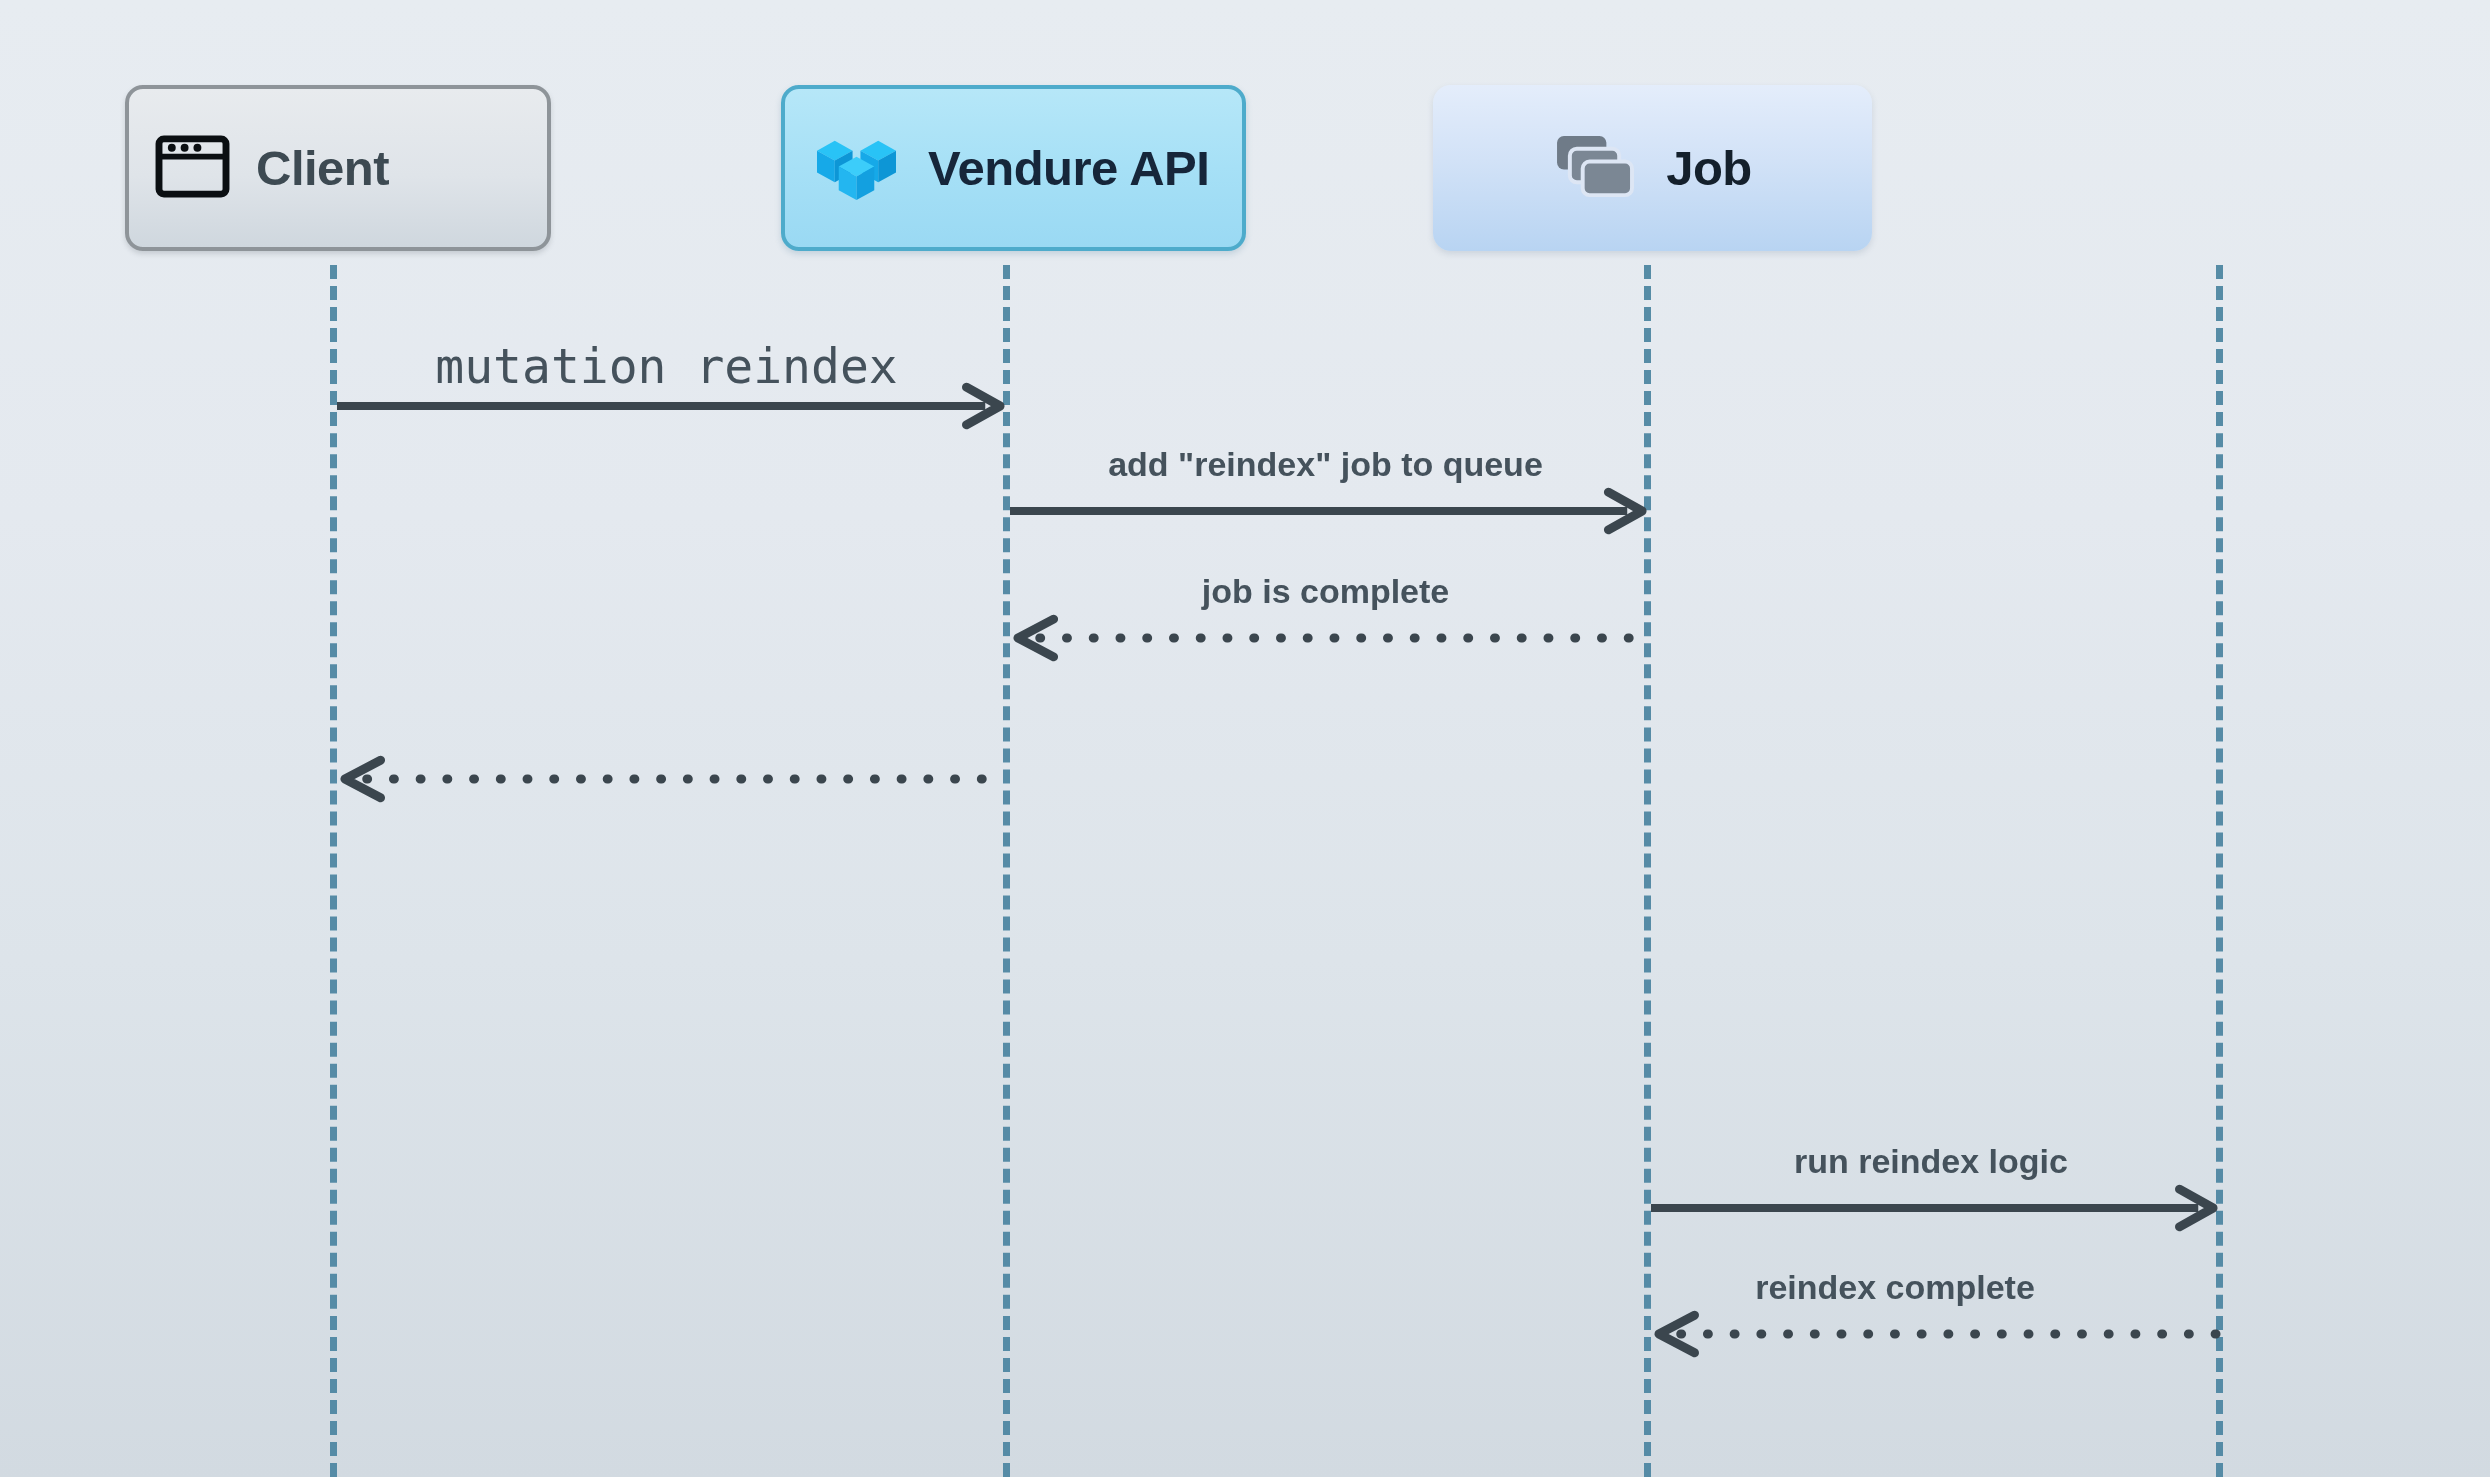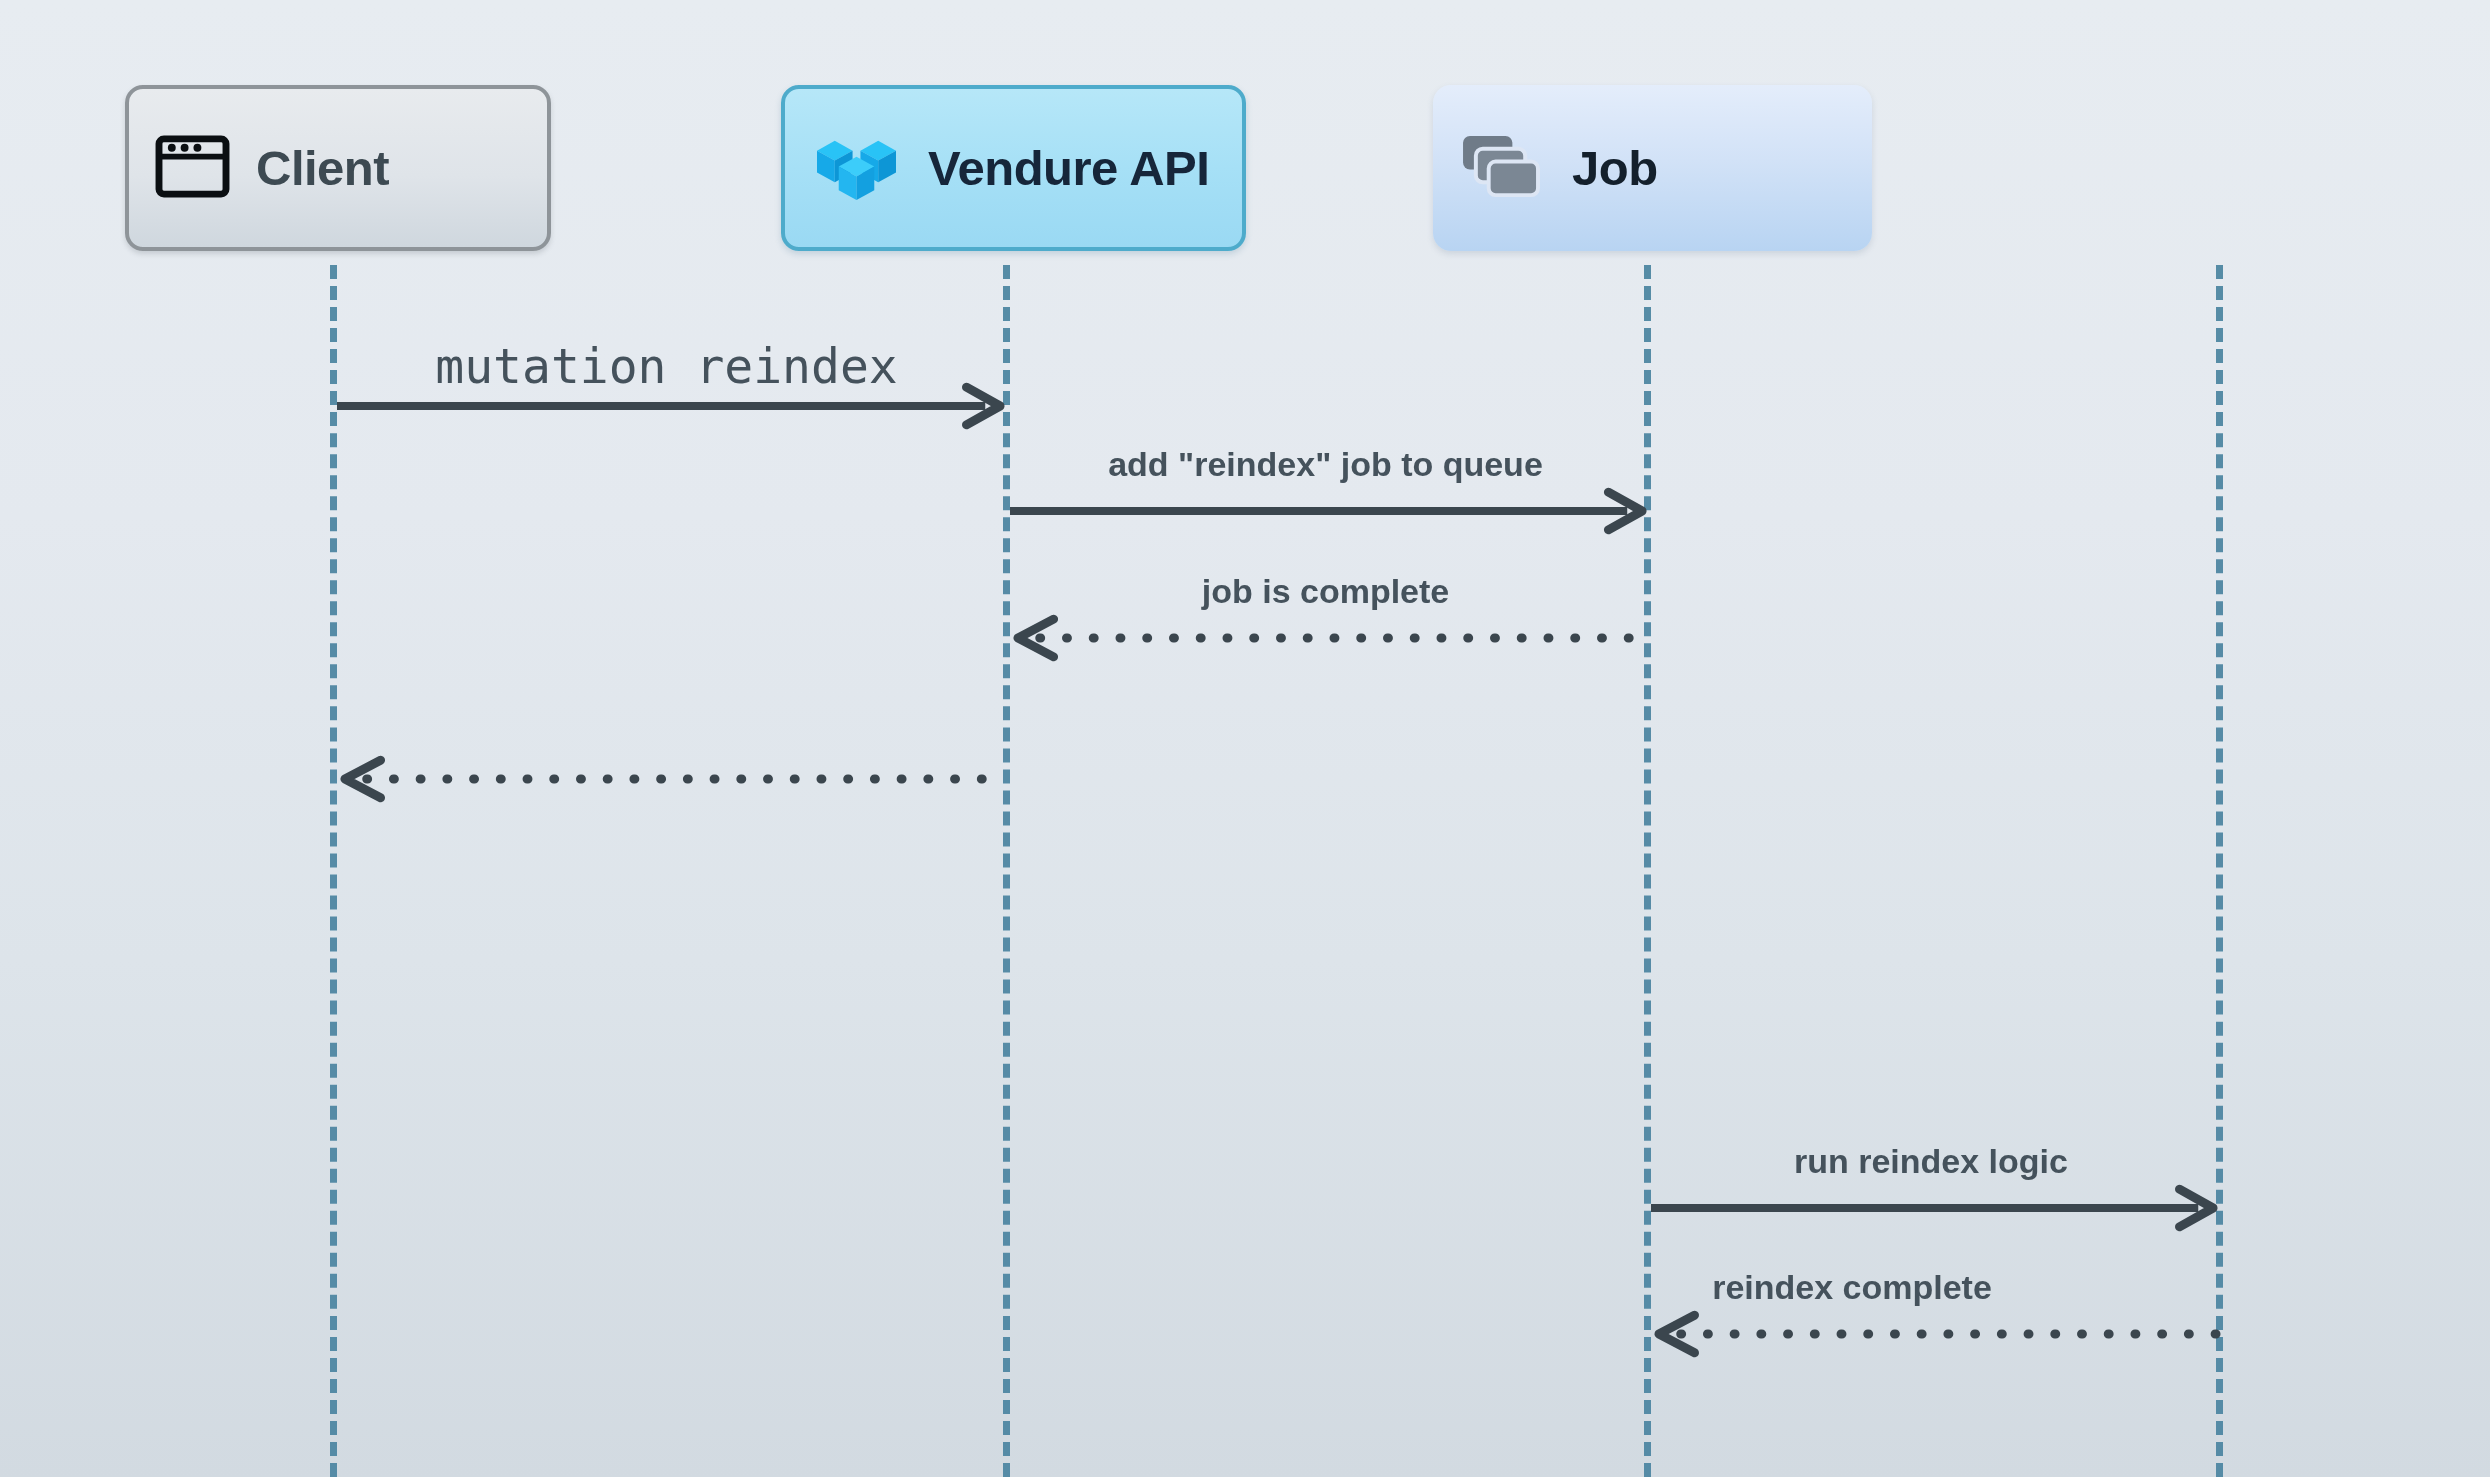--- a/index.html
+++ b/index.html
@@ -58,20 +58,21 @@
     border: 4px solid #4eabcb;
     box-shadow: 0 3px 6px rgba(70,120,150,.22);
   }
   .actor-vendure .actor-label,
   .actor-worker .actor-label { color: #16263a; }
 
   .actor-job {
     background: linear-gradient(to bottom, #e4edfb 0%, #d2e2f7 45%, #b8d4f2 100%);
     border: none;
     box-shadow: 0 3px 6px rgba(90,110,140,.18);
+    justify-content: center;
   }
   .actor-job .actor-label { color: #14202c; }
 
   
   .msg-label {
     position: absolute;
     text-align: center;
     color: #45525c;
     font-size: 34px;
     font-weight: bold;
@@ -165,20 +166,20 @@
     <line x1="30" y1="22" x2="675" y2="22" stroke="#3b464e" stroke-width="9" stroke-linecap="round" stroke-dasharray="1 26"></line>
     <polyline points="44,3 8,22 44,41" fill="none" stroke="#3b464e" stroke-width="9" stroke-linecap="round" stroke-linejoin="round"></polyline>
   </svg>
 
   <div class="msg-label" style="left:1647px; top:1144px; width:568px;">run reindex logic</div>
   <svg class="msg-arrow" style="left:1651px; top:1187px;" width="572" height="42" viewBox="0 0 578 42">
     <line x1="0" y1="21" x2="553" y2="21" stroke="#3b464e" stroke-width="8" stroke-linecap="butt"></line>
     <polyline points="534,2 568,21 534,40" fill="none" stroke="#3b464e" stroke-width="9" stroke-linecap="round" stroke-linejoin="round"></polyline>
   </svg>
 
-  <div class="msg-label" style="left:1568px; top:1270px; width:568px;">reindex complete</div>
+  <div class="msg-label" style="left:1611px; top:1270px; width:568px;">reindex complete</div>
   <svg class="msg-arrow" style="left:1651px; top:1312px;" width="572" height="44" viewBox="0 0 578 44">
     <line x1="30" y1="22" x2="572" y2="22" stroke="#3b464e" stroke-width="9" stroke-linecap="round" stroke-dasharray="1 26"></line>
     <polyline points="44,3 8,22 44,41" fill="none" stroke="#3b464e" stroke-width="9" stroke-linecap="round" stroke-linejoin="round"></polyline>
   </svg>
 
 </div>
 
 
 </body></html>

